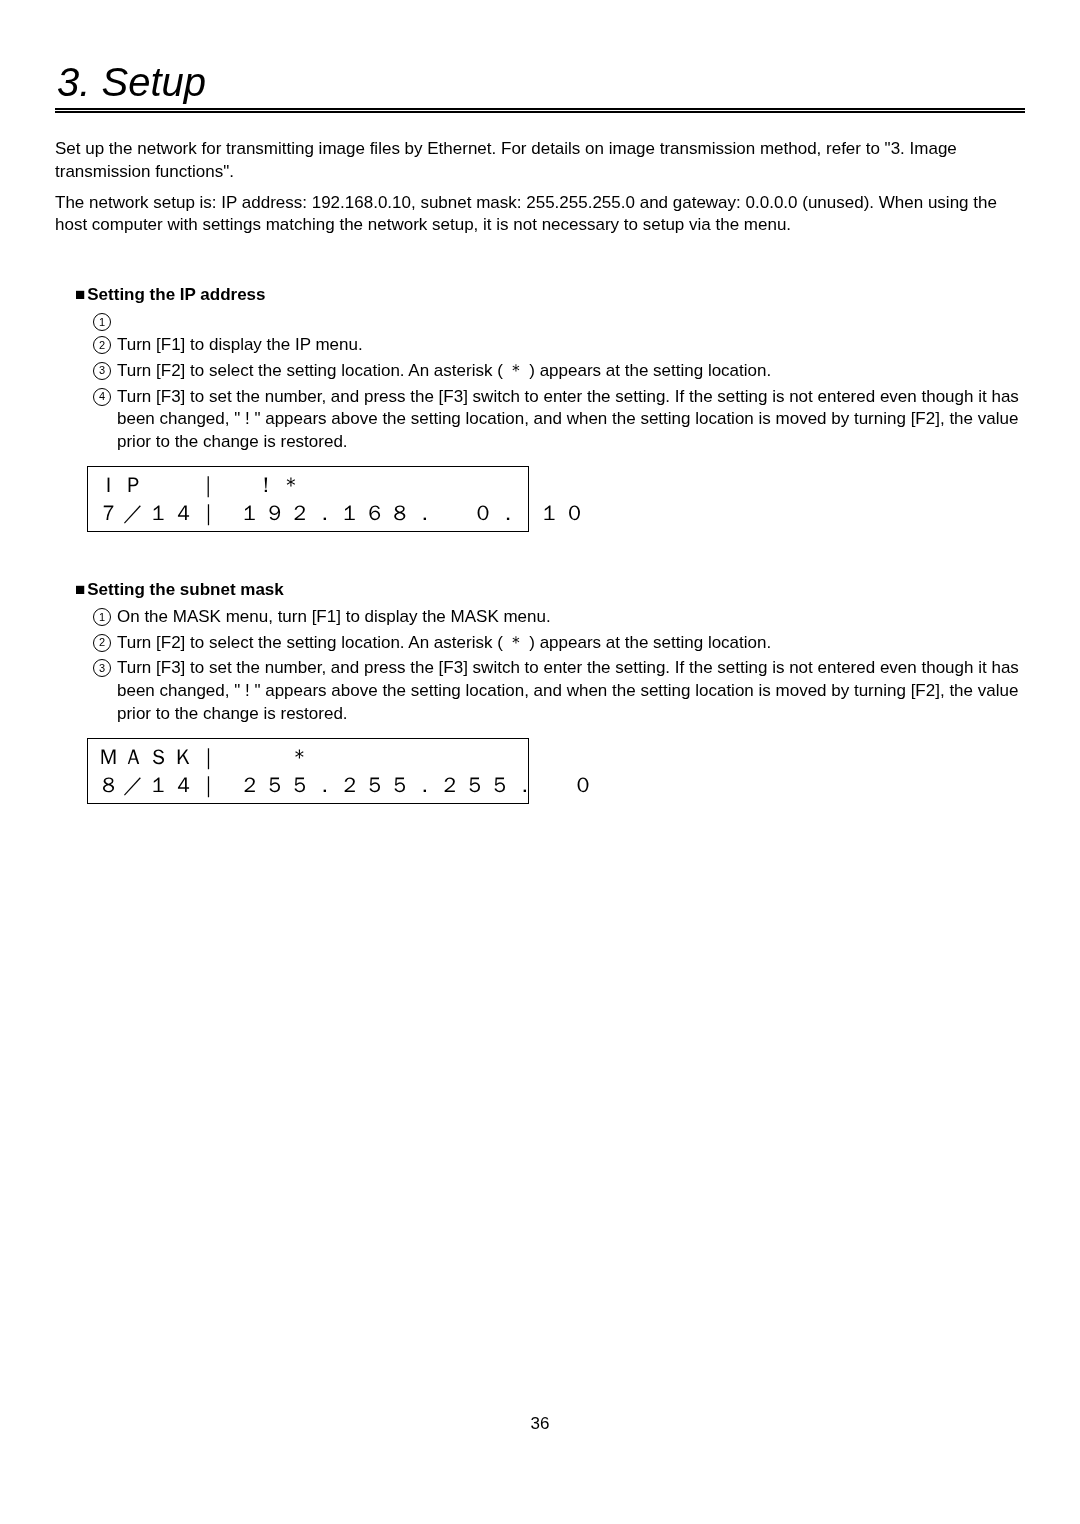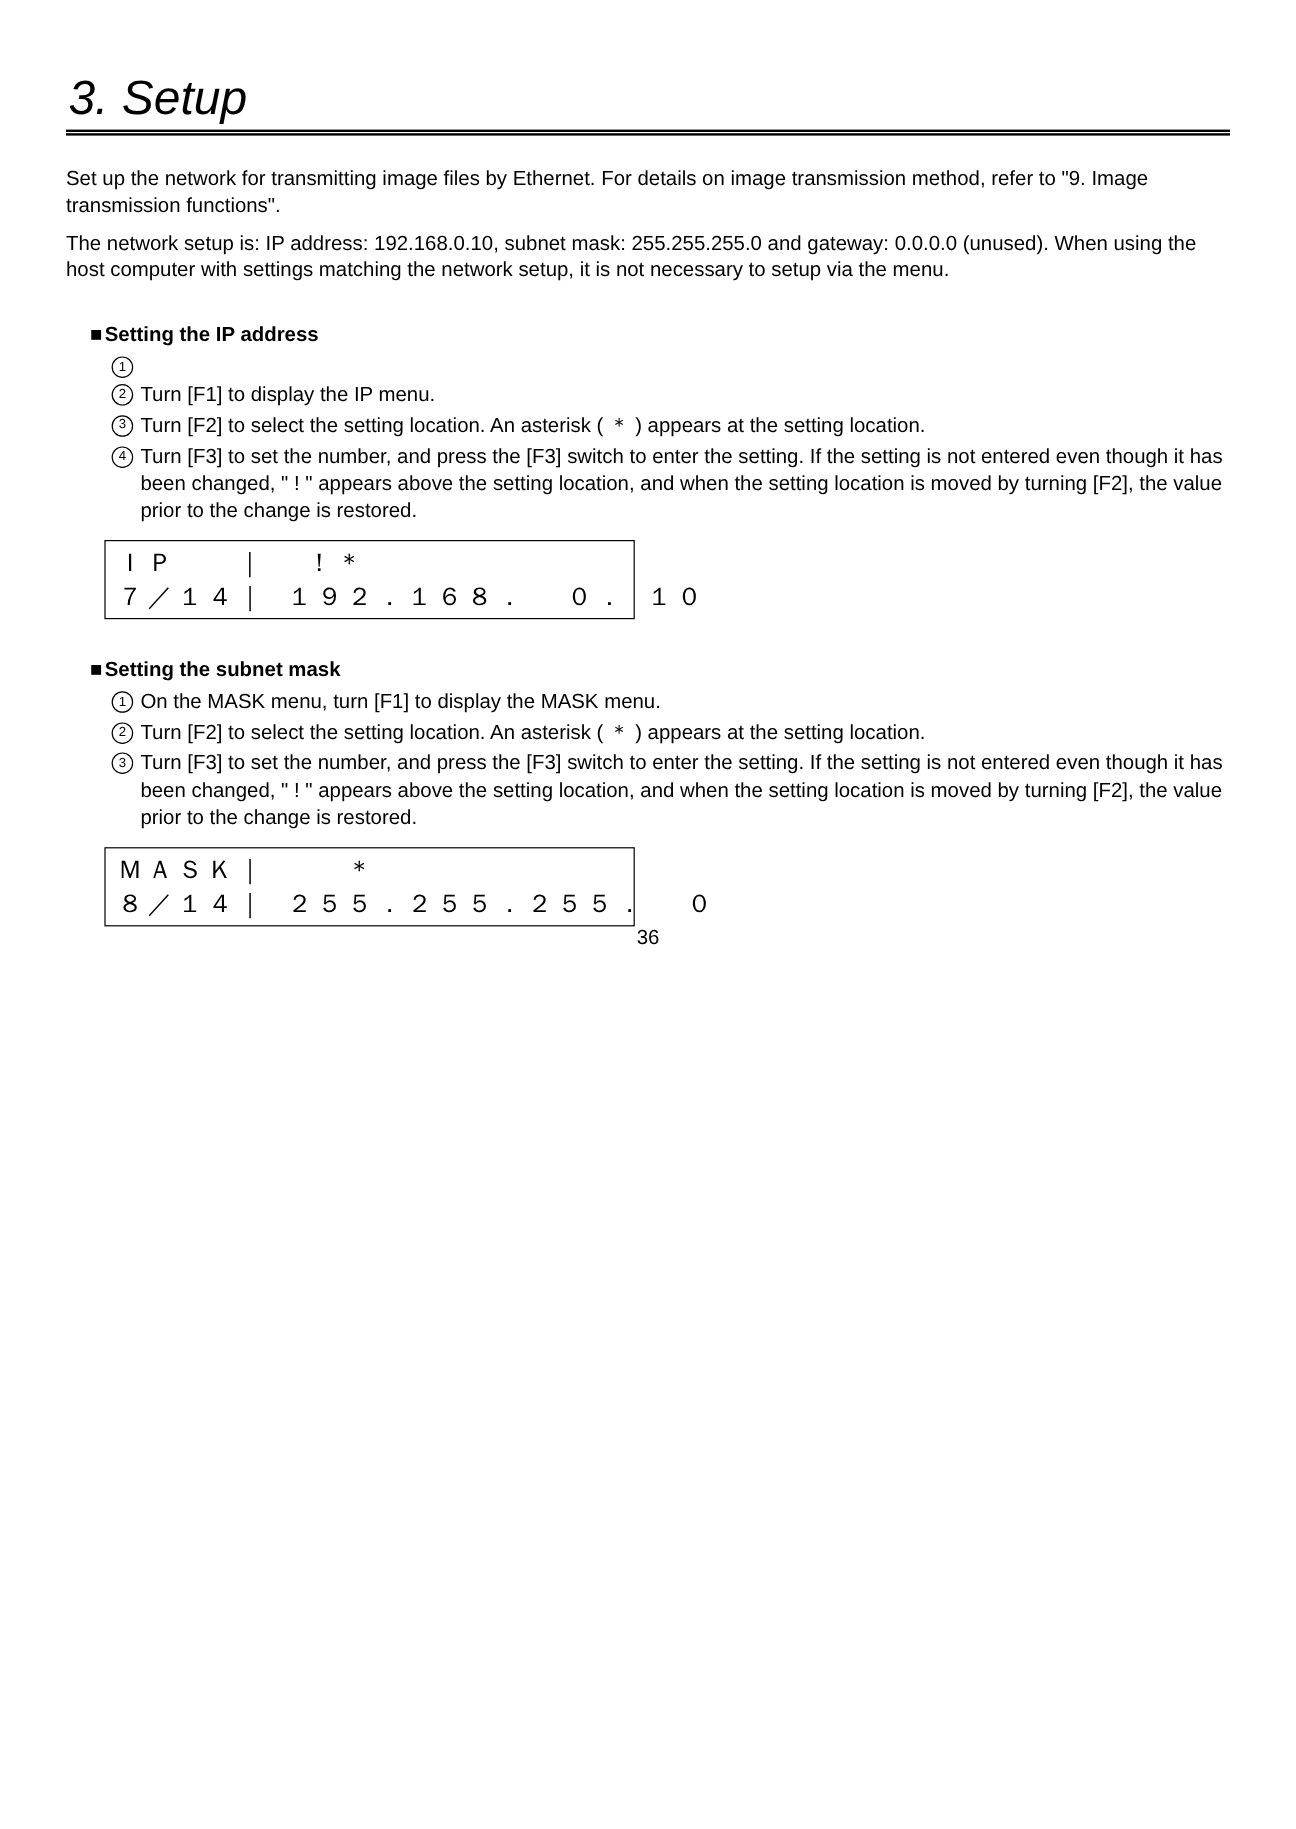--- a/index.html
+++ b/index.html
@@ -30,21 +30,21 @@
     font-weight: bold;
   }
   .body-text {
     font-size: 17px;
     line-height: 1.34;
     margin-top: 8px;
   }
   .subhead {
     font-size: 17px;
     font-weight: bold;
-    margin-top: 32px;
+    margin-top: 48px;
     padding-left: 20px;
   }
   .subhead::before {
     content: "■";
     margin-right: 2px;
   }
   .steps {
     margin-top: 6px;
   }
   .step {
@@ -77,32 +77,33 @@
   .lcd-row {
     font-family: "MS Gothic","Osaka-Mono","Courier New",monospace;
     white-space: pre;
     font-size: 21px;
     letter-spacing: 4px;
   }
   .pagenum {
     text-align: center;
     font-size: 17px;
     position: relative;
+    margin-top: 610px;
   }
 </style>
 </head>
 <body>
 
 <div class="page">
   <div class="chapter">3. Setup</div>
   <div class="rule-top"></div>
   <div class="rule-bottom"></div>
 
   <div class="section">
-    <div class="body-text">Set up the network for transmitting image files by Ethernet. For details on image transmission method, refer to "9. Image transmission functions".</div>
+    <div class="body-text">Set up the network for transmitting image files by Ethernet. For details on image transmission method, refer to "3. Image transmission functions".</div>
     <div class="body-text">The network setup is: IP address: 192.168.0.10, subnet mask: 255.255.255.0 and gateway: 0.0.0.0 (unused). When using the host computer with settings matching the network setup, it is not necessary to setup via the menu.</div>
 
     <div class="subhead">Setting the IP address</div>
     <div class="steps">
       <div class="step">
           <span class="circled">1</span>
         </div>
       <div class="step">
           <span class="circled">2</span>
           <span>Turn [F1] to display the IP menu.</span>

